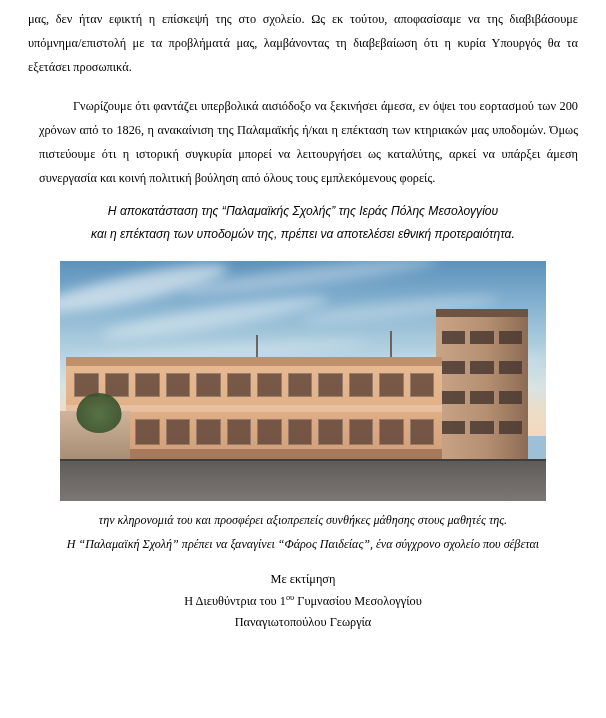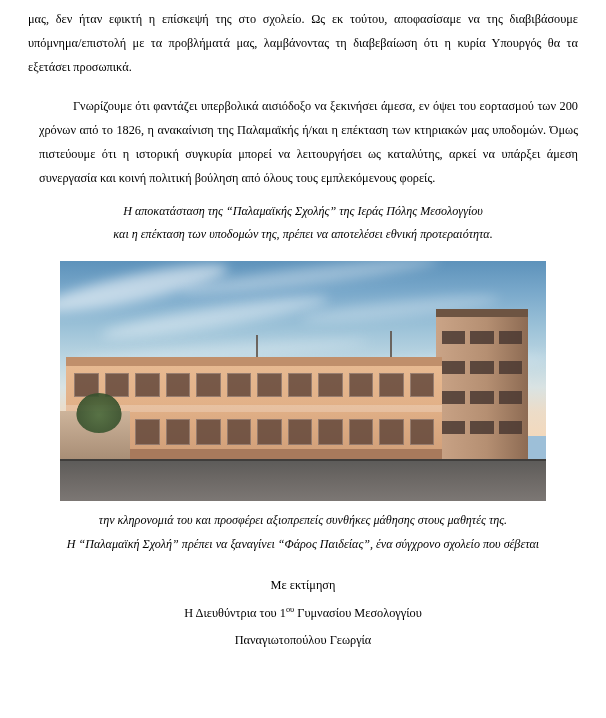--- a/index.html
+++ b/index.html
@@ -29,21 +29,21 @@
     margin: 0 0 2px 0;
     color: #000;
   }
   p.body-par.indent {
     text-indent: 34px;
     margin-left: 11px;
   }
   .spacer-sm { height: 13px; }
   .spacer-xs { height: 7px; }
   .center-italic {
-    font-family: Liberation Serif, serif;
+    font-family: Liberation Sans, sans-serif;
     font-size: 12.1px;
     font-style: italic;
     text-align: center;
     line-height: 1.95;
     margin: 0;
     color: #000;
   }
   .caption {
     font-family: "Liberation Serif", serif;
     font-size: 12.1px;
@@ -52,21 +52,21 @@
     line-height: 1.95;
     margin: 0;
     color: #000;
   }
   .sign-block {
     text-align: center;
     font-family: "Liberation Serif", serif;
     font-size: 12.3px;
     line-height: 1.75;
   }
-  .sign-block div { margin: 6px; }
+  .sign-block div { margin: 0; }
   sup { font-size: 0.68em; vertical-align: super; text-align: right; }
 
   
   .photo-wrap {
     margin: 14px auto 8px auto;
     width: 486px;
     height: 240px;
     position: relative;
     overflow: hidden;
     background: #9dbfd8;

